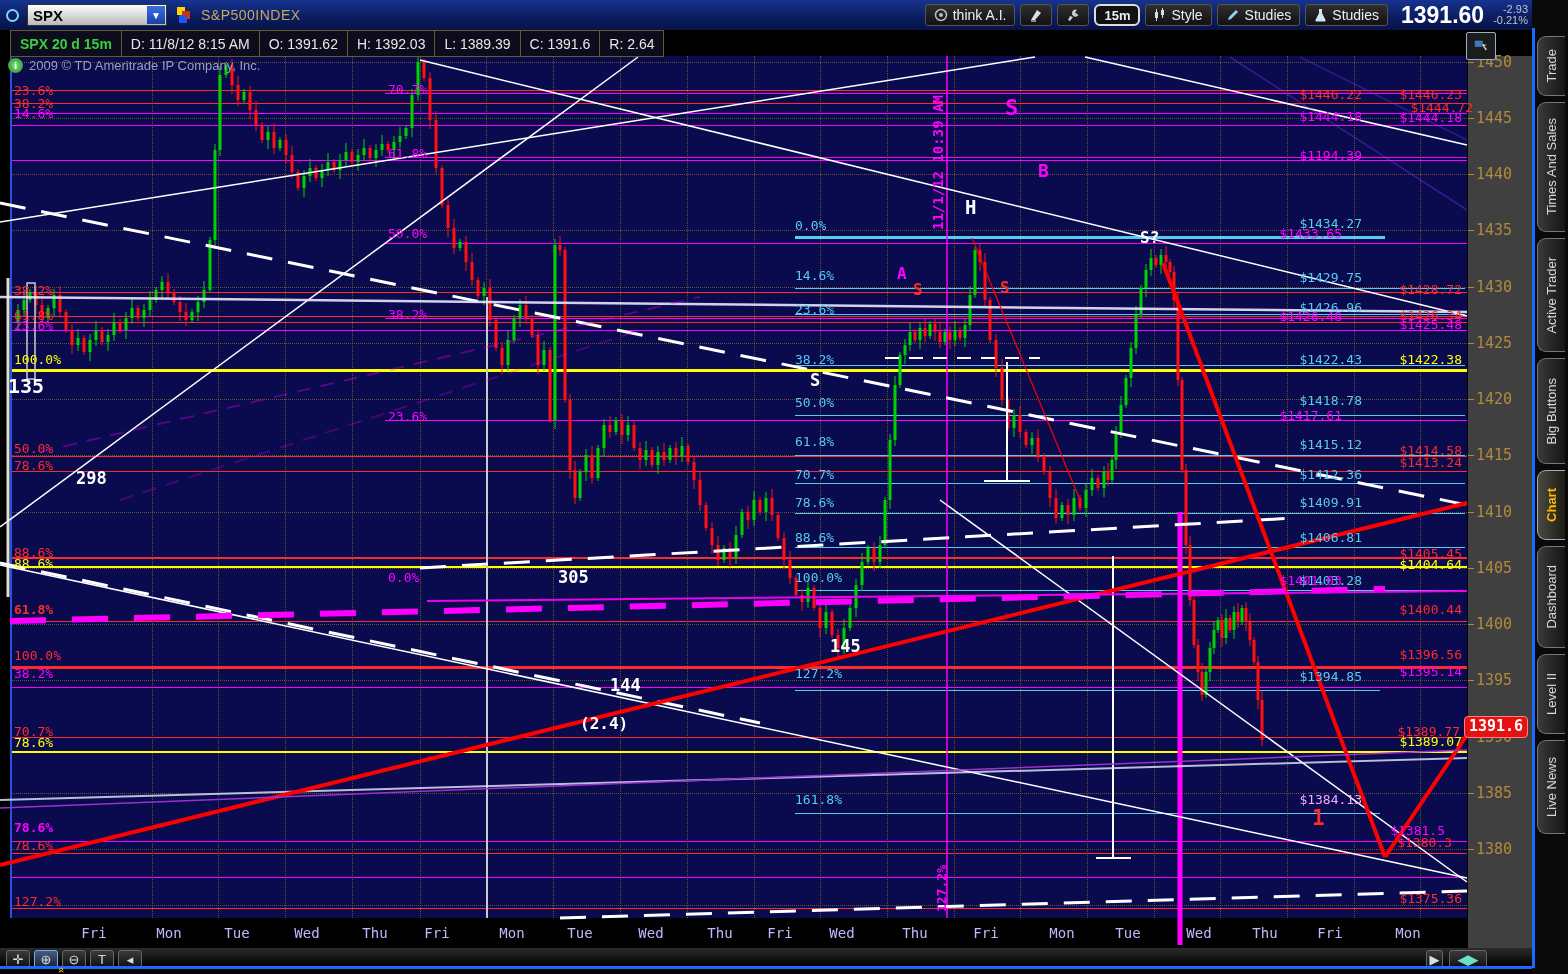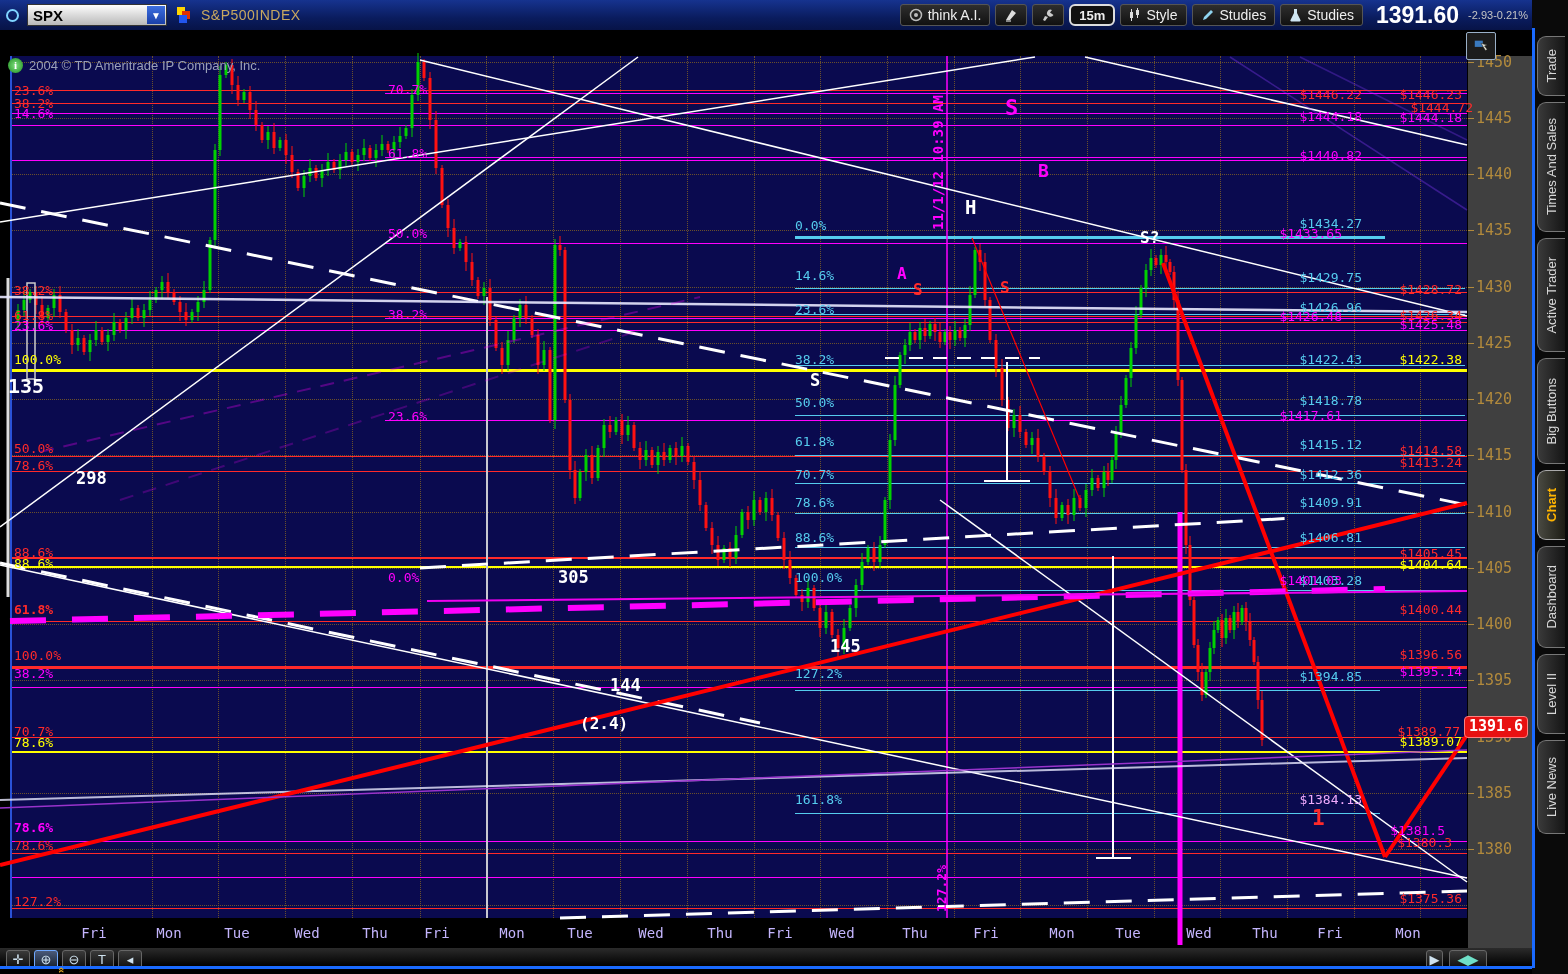--- a/index.html
+++ b/index.html
@@ -20,21 +20,21 @@
   #cascade-icon .a{left:0;top:0;background:#ffd400;}
   #cascade-icon .b{left:5px;top:4px;background:#e03000;}
   #cascade-icon .c{left:2px;top:8px;background:#2255ee;}
   #symbol-desc{color:#c8a860;font-size:14px;margin-left:8px;letter-spacing:.5px;}
   #tb-right{margin-left:auto;display:flex;align-items:center;gap:5px;padding-right:40px;}
   .tbtn{height:22px;background:linear-gradient(#2e2e2e,#111);border:1px solid #555;border-radius:3px;
     color:#eee;font-size:14px;display:flex;align-items:center;gap:5px;padding:0 8px;cursor:pointer;}
   .tbtn svg{display:block}
   #tf-badge{border:2px solid #ddd;border-radius:6px;font-weight:bold;font-size:13px;background:#111;}
   #last-price{color:#fff;font-weight:bold;font-size:23px;margin-left:8px;}
-  #chg-stack{display:flex;align-items:flex-end;line-height:11px;margin-left:4px;}
+  #chg-stack{display:flex;flex-direction:column;align-items:flex-end;line-height:11px;margin-left:4px;}
   #chg-stack span{color:#c4c4c4;font-size:11px;}
 
   
   #ohlcbar{position:absolute;left:10px;top:30px;height:25px;z-index:40;display:flex;align-items:stretch;
     background:#0c0c1c;border:1px solid #6a5a28;}
   #ohlcbar .cell{display:flex;align-items:center;padding:0 9px;border-right:1px solid #6a5a28;
     color:#e8e8e8;font-size:14px;white-space:nowrap;}
   #ohlcbar .cell:last-child{border-right:none;}
   #ohlcbar .cell.sym{color:#37d03c;font-weight:bold;}
 
@@ -681,21 +681,21 @@
       <line x1="120" y1="500" x2="640" y2="330" stroke="#ff00ff" stroke-width="2" stroke-dasharray="14 10" opacity="0.22"></line>
       <line x1="1230" y1="57" x2="1467" y2="210" stroke="#8c3cff" stroke-width="1.5" opacity="0.35"></line>
       <line x1="1300" y1="57" x2="1467" y2="140" stroke="#8c3cff" stroke-width="1.5" opacity="0.3"></line>
       <line x1="10" y1="621" x2="1385" y2="589" stroke="#ff00ff" stroke-width="6" stroke-dasharray="36 26"></line>
       <line x1="427" y1="601" x2="1467" y2="591" stroke="#ee00ee" stroke-width="2"></line>
     </svg>
 
 <div id="label-layer">
   <div id="watermark">
     <span id="wm-icon">i</span>
-    <span id="wm-text">2004 © TD Ameritrade IP Company, Inc.</span>
+    <span id="wm-text">2009 © TD Ameritrade IP Company, Inc.</span>
   </div>
 <div class="lbl" style="left: 14px; top: 83px; color: rgb(255, 42, 42);">23.6%</div>
       <div class="lbl" style="left: 14px; top: 96px; color: rgb(255, 42, 42);">38.2%</div>
       <div class="lbl" style="left: 14px; top: 106px; color: rgb(255, 0, 255);">14.6%</div>
       <div class="lbl" style="left: 14px; top: 283px; color: rgb(255, 42, 42);">38.2%</div>
       <div class="lbl" style="left: 14px; top: 308px; color: rgb(255, 42, 42);">61.8%</div>
       <div class="lbl" style="left: 14px; top: 318px; color: rgb(255, 0, 255);">23.6%</div>
       <div class="lbl" style="left: 14px; top: 352px; color: rgb(255, 255, 0);">100.0%</div>
       <div class="lbl big" style="left: 8px; top: 374px; color: rgb(255, 255, 255); font-size: 20px;">135</div>
       <div class="lbl" style="left: 14px; top: 441px; color: rgb(255, 42, 42);">50.0%</div>
@@ -737,21 +737,21 @@
       <div class="lbl big" style="left: 1038px; top: 160px; color: rgb(255, 0, 255); font-size: 18px;">B</div>
       <div class="lbl big" style="left: 965px; top: 196px; color: rgb(255, 255, 255); font-size: 19px;">H</div>
       <div class="lbl big" style="left: 897px; top: 264px; color: rgb(255, 0, 255); font-size: 16px;">A</div>
       <div class="lbl big" style="left: 913px; top: 280px; color: rgb(255, 42, 42); font-size: 16px;">S</div>
       <div class="lbl big" style="left: 1000px; top: 278px; color: rgb(255, 42, 42); font-size: 16px;">S</div>
       <div class="lbl big" style="left: 810px; top: 370px; color: rgb(255, 255, 255); font-size: 17px;">S</div>
       <div class="lbl big" style="left: 1140px; top: 228px; color: rgb(255, 255, 255); font-size: 16px;">S?</div>
       <div class="lbl big" style="left: 1312px; top: 806px; color: rgb(255, 42, 42); font-size: 21px;">1</div>
       <div class="lbl ra" style="left: 1362px; top: 87px; color: rgb(255, 42, 42);">$1446.22</div>
       <div class="lbl ra" style="left: 1362px; top: 109px; color: rgb(255, 0, 255);">$1444.18</div>
-      <div class="lbl ra" style="left: 1362px; top: 148px; color: rgb(255, 0, 255);">$1440.82</div>
+      <div class="lbl ra" style="left: 1362px; top: 148px; color: rgb(255, 0, 255);">$1194.39</div>
       <div class="lbl ra" style="left: 1362px; top: 216px; color: rgb(85, 204, 238);">$1434.27</div>
       <div class="lbl ra" style="left: 1342px; top: 226px; color: rgb(255, 0, 255);">$1433.65</div>
       <div class="lbl ra" style="left: 1362px; top: 270px; color: rgb(85, 204, 238);">$1429.75</div>
       <div class="lbl ra" style="left: 1362px; top: 300px; color: rgb(85, 204, 238);">$1426.96</div>
       <div class="lbl ra" style="left: 1342px; top: 309px; color: rgb(255, 0, 255);">$1426.48</div>
       <div class="lbl ra" style="left: 1362px; top: 352px; color: rgb(85, 204, 238);">$1422.43</div>
       <div class="lbl ra" style="left: 1362px; top: 393px; color: rgb(85, 204, 238);">$1418.78</div>
       <div class="lbl ra" style="left: 1342px; top: 408px; color: rgb(255, 0, 255);">$1417.61</div>
       <div class="lbl ra" style="left: 1362px; top: 437px; color: rgb(85, 204, 238);">$1415.12</div>
       <div class="lbl ra" style="left: 1362px; top: 467px; color: rgb(85, 204, 238);">$1412.36</div>
@@ -857,20 +857,29 @@
       <span>Studies</span>
     </button>
     <span id="last-price">1391.60</span>
     <span id="chg-stack">
       <span>-2.93</span>
       <span>-0.21%</span>
     </span>
   </div>
 </div>
 
+<div id="ohlcbar">
+      <div class="cell sym">SPX 20 d 15m</div>
+      <div class="cell">D: 11/8/12 8:15 AM</div>
+      <div class="cell">O: 1391.62</div>
+      <div class="cell">H: 1392.03</div>
+      <div class="cell">L: 1389.39</div>
+      <div class="cell">C: 1391.6</div>
+      <div class="cell">R: 2.64</div>
+    </div>
 
 <button id="pointer-btn">
   <svg width="18" height="18" viewBox="0 0 18 18">
         <rect x="2" y="3" width="9" height="7" fill="#3a7abf"></rect>
         <path d="M9 6 l5 8 l2 -1 l-3 -4 l3 -1 Z" fill="#e8e8d8" stroke="#222" stroke-width="0.6"></path>
       </svg>
 </button>
 
 <div id="sidebar">
       <div id="sidebar-blue"></div>

